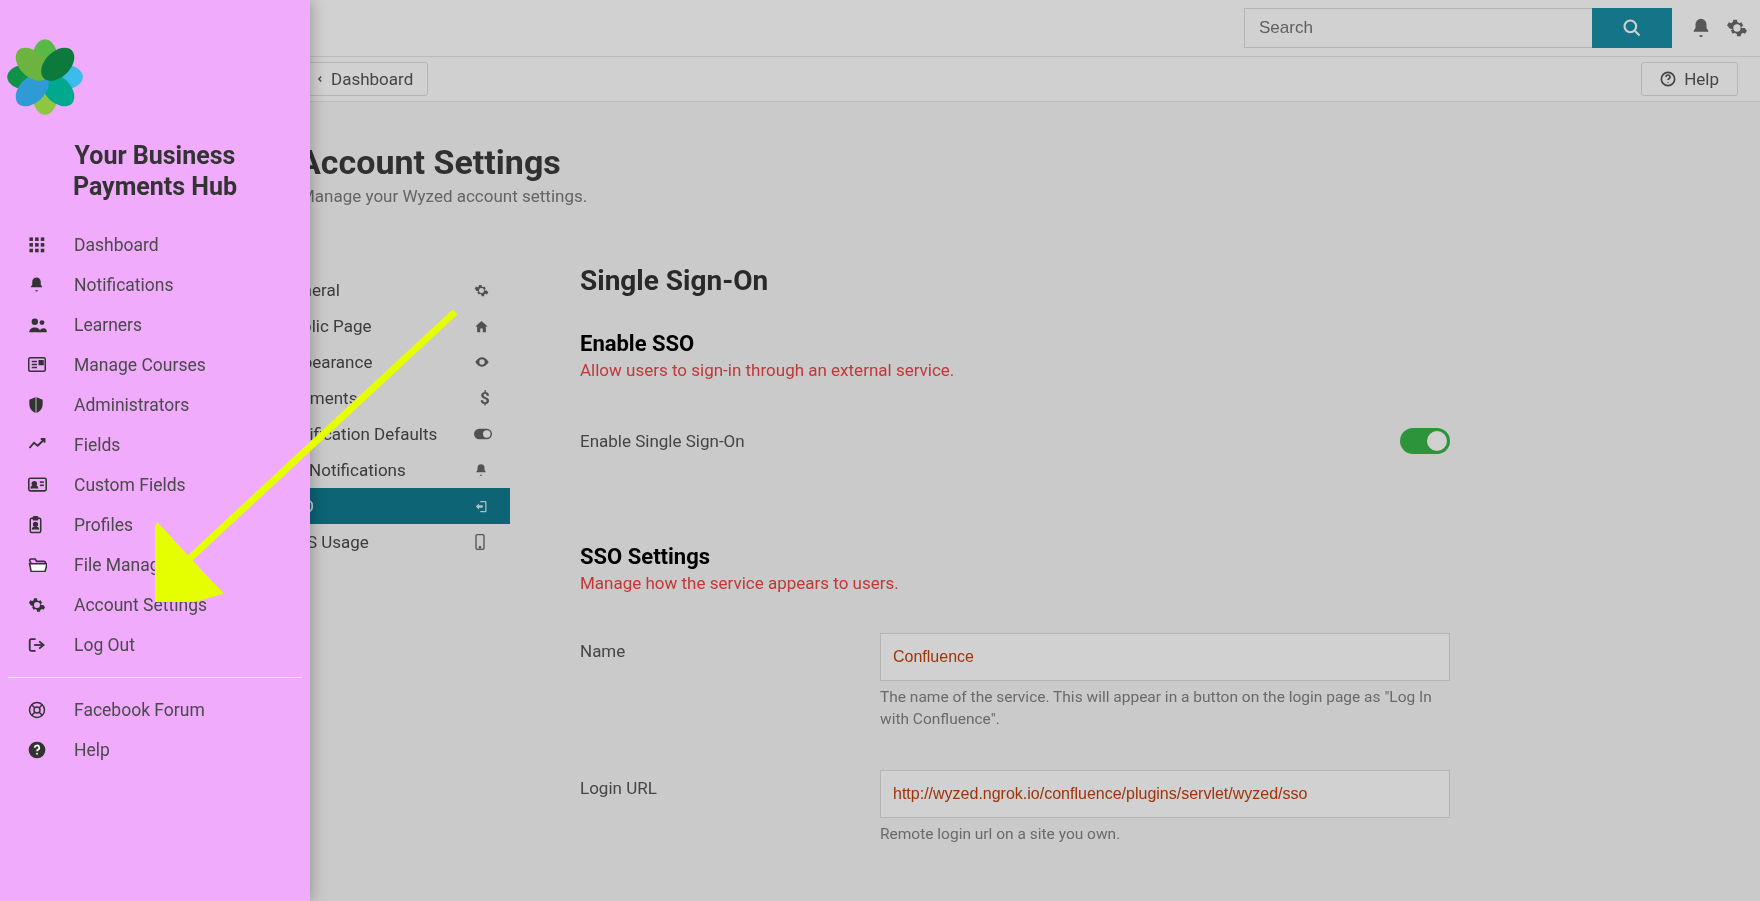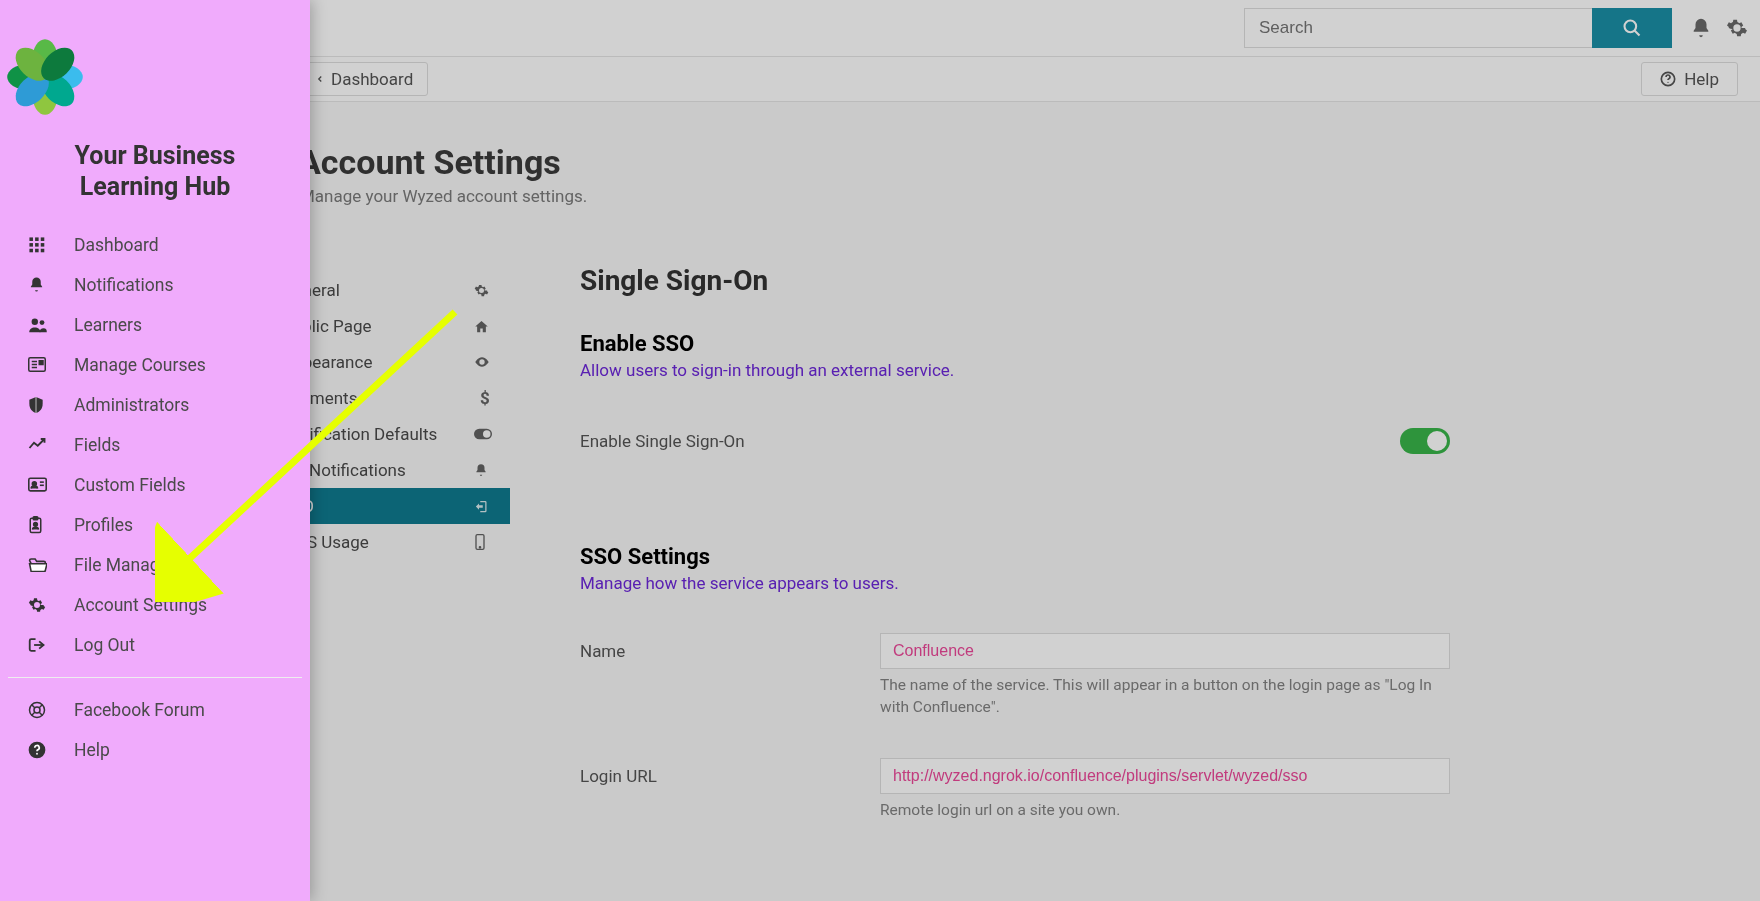--- a/index.html
+++ b/index.html
@@ -145,21 +145,21 @@
     color: #333;
     margin-bottom: 34px;
   }
   .section-head h3 {
     font-size: 22px;
     font-weight: 700;
     color: #000000;
   }
   .section-head p {
     font-size: 17px;
-    color: #6d28d9;
+    color: #ef4444;
     margin-top: 4px;
   }
 
   .field-row {
     display: flex;
     align-items: center;
     justify-content: space-between;
     max-width: 870px;
     margin-top: 48px;
     font-size: 17px;
@@ -195,25 +195,25 @@
   .form-row .flabel {
     width: 300px;
     padding-top: 8px;
   }
   .form-row .fctrl {
     flex: 1;
     max-width: 570px;
   }
   .form-row input[type=text] {
     width: 100%;
-    height: 36px;
+    height: 48px;
     border: 1px solid #ddd;
     padding: 0 12px;
     font-size: 16px;
-    color: #ec4899;
+    color: #c2410c;
   }
   .hint {
     font-size: 15.5px;
     color: #828282;
     margin-top: 6px;
     line-height: 1.4;
   }
 
   
   .drawer {
@@ -442,21 +442,21 @@
         <ellipse rx="22" ry="14" transform="rotate(180) translate(20,0)" fill="#0f9246"></ellipse>
         <ellipse rx="22" ry="14" transform="rotate(270) translate(20,0)" fill="#58b947"></ellipse>
         <ellipse rx="22" ry="14" transform="rotate(45) translate(20,0)" fill="#00a88f"></ellipse>
         <ellipse rx="22" ry="14" transform="rotate(135) translate(20,0)" fill="#2e9bd6"></ellipse>
         <ellipse rx="22" ry="14" transform="rotate(225) translate(20,0)" fill="#6db33f"></ellipse>
         <ellipse rx="22" ry="14" transform="rotate(315) translate(20,0)" fill="#0d7a3d"></ellipse>
       </g>
     </svg>
   </div>
   <div class="drawer-title">
-    <span>Your Business</span><br><span>Learning Hub</span>
+    <span>Your Business</span><br><span>Payments Hub</span>
   </div>
 
   <div class="nav">
     <div class="nav-item">
       <span class="nico">
           <svg width="17" height="17" viewBox="0 0 24 24" fill="#333">
             <rect x="2" y="2" width="5" height="5"></rect>
             <rect x="10" y="2" width="5" height="5"></rect>
             <rect x="18" y="2" width="5" height="5"></rect>
             <rect x="2" y="10" width="5" height="5"></rect>

